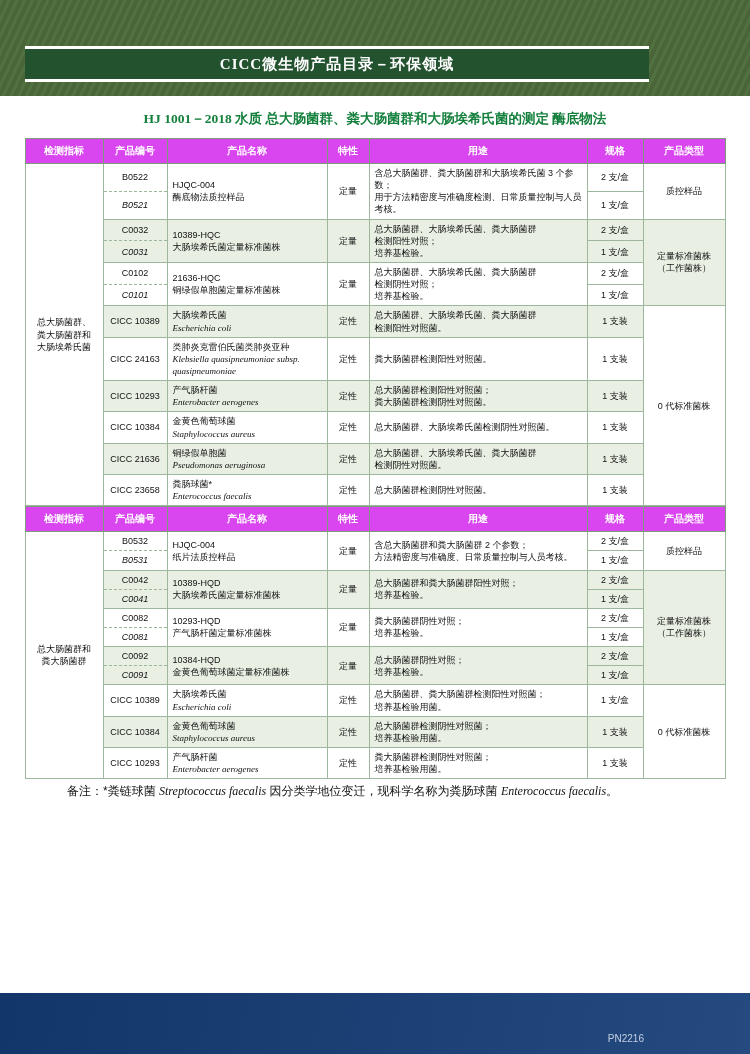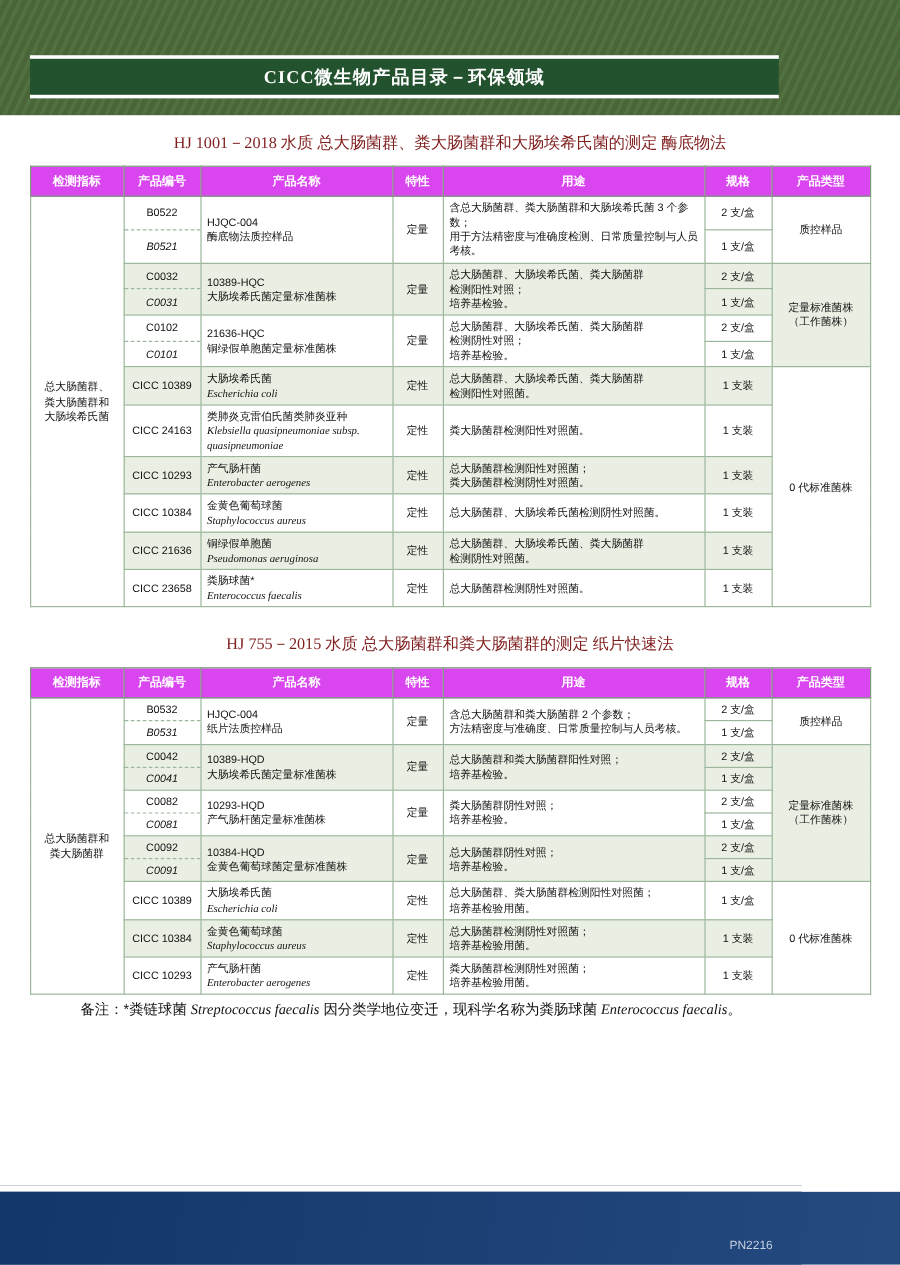--- a/index.html
+++ b/index.html
@@ -53,21 +53,21 @@
   }
   .titlebar .t{
     color:#ffffff;font-size:15px;font-weight:bold;letter-spacing:1px;
     font-family:"Liberation Serif","DejaVu Serif",serif;
   }
   
   .content{position:absolute;top:96px;left:0;width:750px;}
   .sect-title{
     text-align:center;
     font-family:"Liberation Serif","DejaVu Serif",serif;
-    font-weight:normal;font-size:13.5px;color:#7f1d1d;
+    font-weight:bold;font-size:13.5px;color:#15803d;
     margin:14px 0 10px 0;
   }
   table{
     border-collapse:collapse;
     margin:0 auto;
     width:700px;
     font-size:9px;
     table-layout:fixed;
   }
   th{
@@ -267,21 +267,20 @@
           <div>粪肠球菌*</div>
           <div class="sp">Enterococcus faecalis</div>
         </td>
         <td class="c">定性</td>
         <td>总大肠菌群检测阴性对照菌。</td>
         <td class="c">1 支装</td>
       </tr>
     </tbody>
   </table>
 
-  <div class="sect-title" style="margin-top:22px">HJ 755－2015  水质 总大肠菌群和粪大肠菌群的测定 纸片快速法</div>
 
   <table>
     <colgroup>
       <col style="width:78px">
         <col style="width:64px">
         <col style="width:160px">
         <col style="width:42px">
       <col style="width:218px">
         <col style="width:56px">
         <col style="width:82px">

